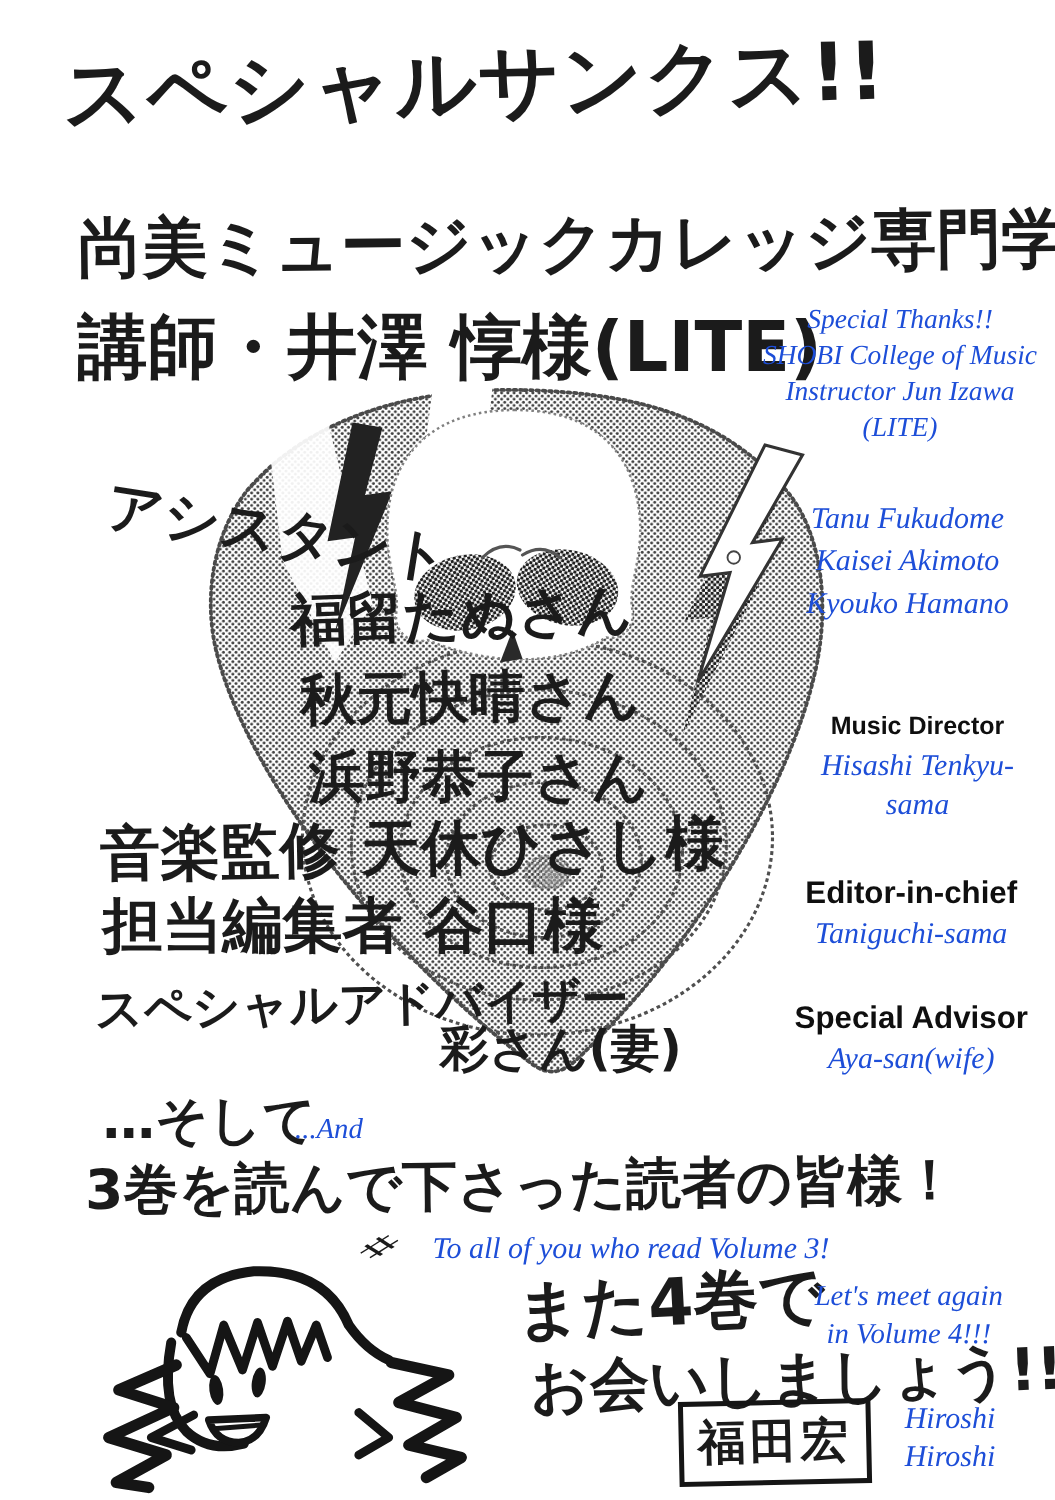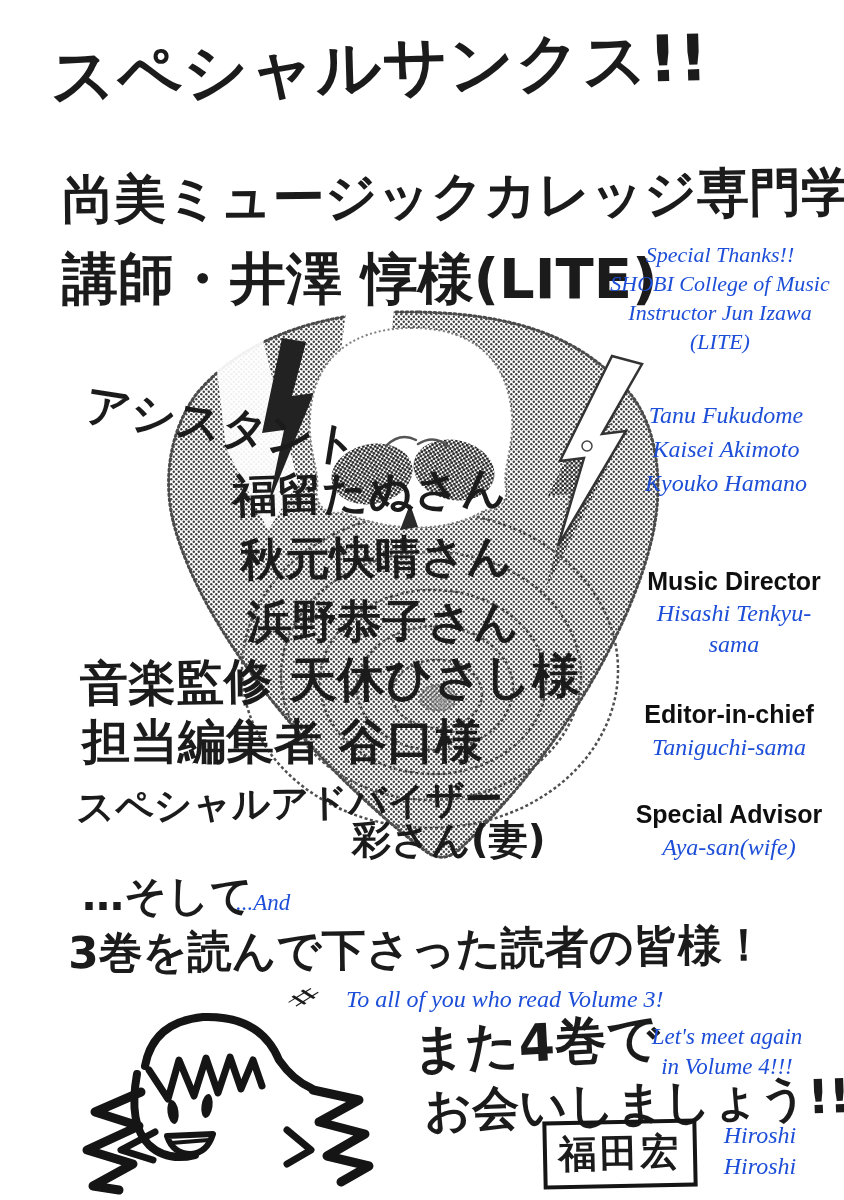--- a/index.html
+++ b/index.html
@@ -28,21 +28,21 @@
 
   #assist-en       { left:612px; top:398px;  width:228px; font-size:24px; line-height:34px; }
   #assist-en .hd   { font-size:25px; }
 
   #musicdir-jp     { left:80px;  top:654px;  font-size:48px; transform:rotate(-1deg); }
   #editor-jp       { left:82px;  top:716px;  font-size:48px; }
   #advisor-lbl-jp  { left:76px;  top:784px;  font-size:38px; transform:rotate(-1.2deg); }
   #advisor-name-jp { left:352px; top:820px;  font-size:39px; }
 
   #musicdir-en     { left:628px; top:564px;  width:212px; font-size:24px; line-height:31px; }
-  #musicdir-en .hd { font-size:25px; line-height:34px; }
+  #musicdir-en .hd { font-size:20px; line-height:34px; }
   #editor-en       { left:618px; top:698px;  width:222px; font-size:24px; line-height:32px; }
   #editor-en .hd   { font-size:25px; line-height:33px; }
   #advisor-en      { left:618px; top:798px;  width:222px; font-size:24px; line-height:32px; }
   #advisor-en .hd  { font-size:25px; line-height:33px; }
 
   #and-jp          { left:82px;  top:874px;  font-size:42px; }
   #and-en          { left:236px; top:890px;  font-size:23px; }
   #readers-jp      { left:68px;  top:926px;  font-size:44px; transform:rotate(-0.7deg); }
   #readers-en      { left:346px; top:986px;  font-size:24px; }
 

